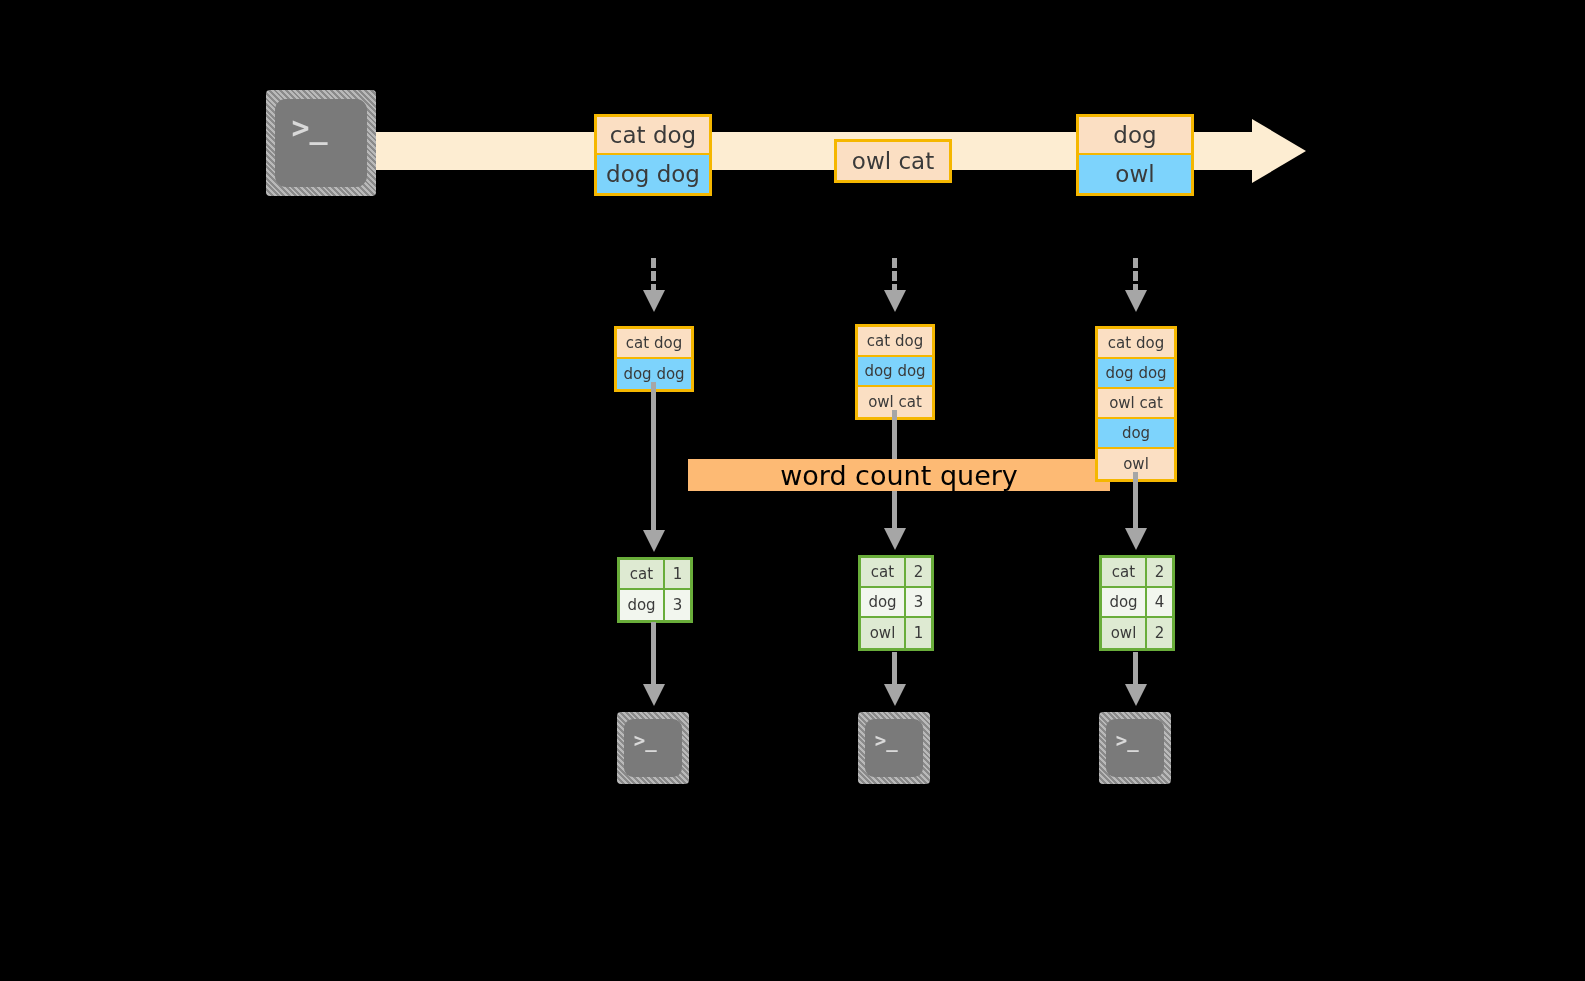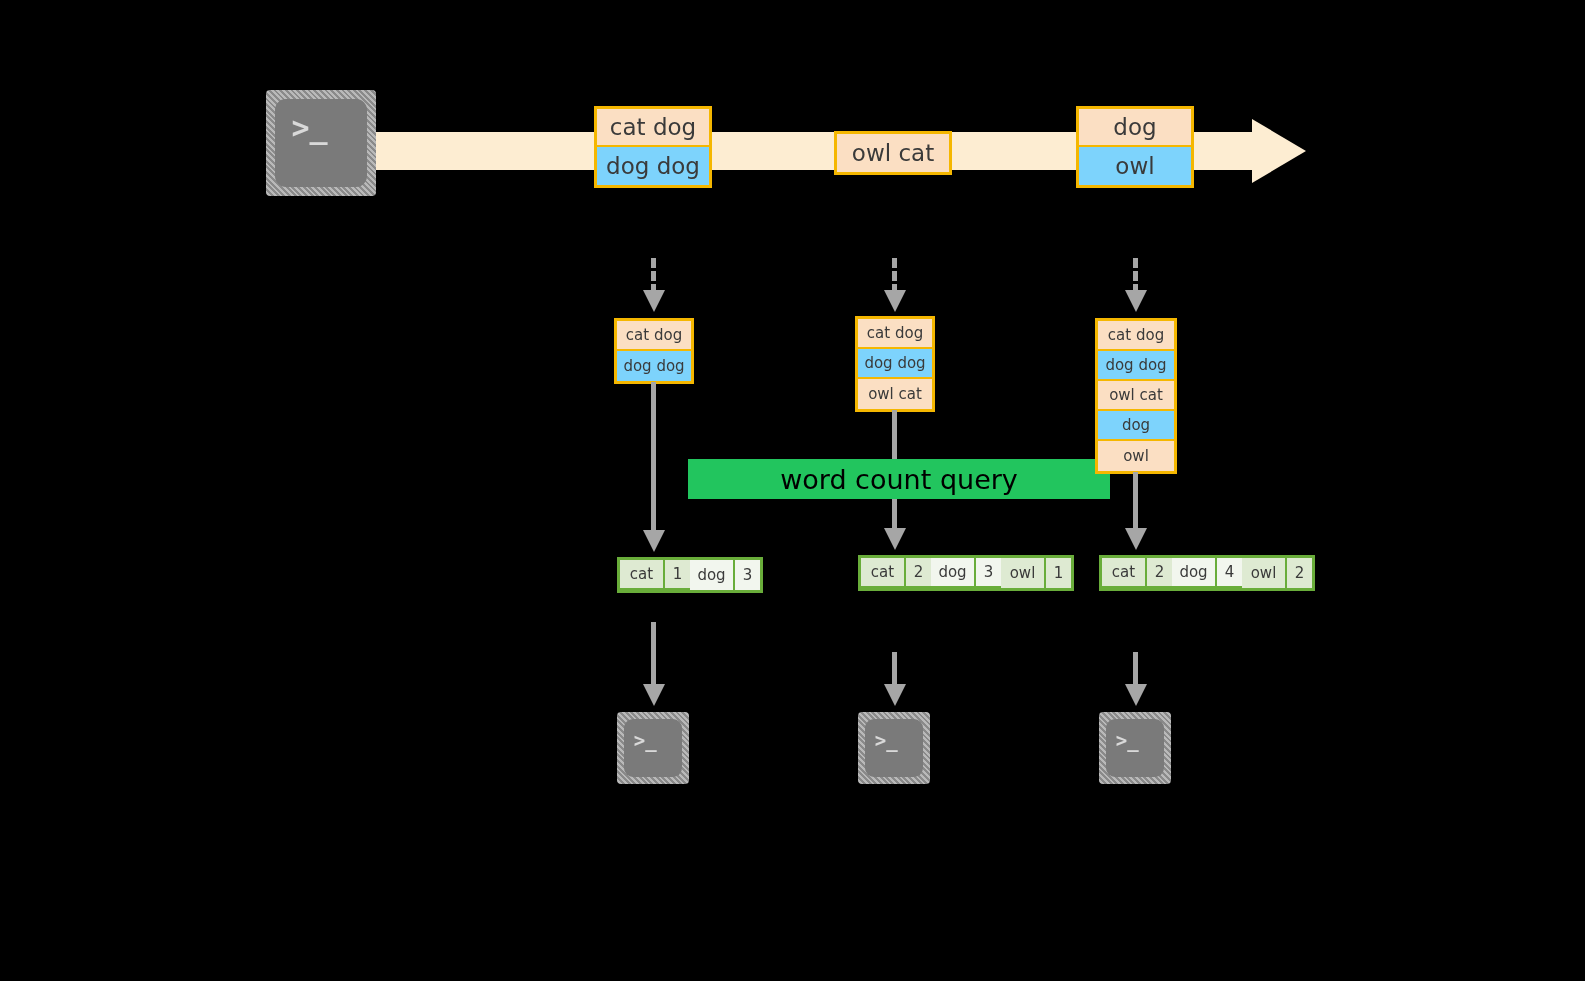--- a/index.html
+++ b/index.html
@@ -61,20 +61,21 @@
     border-top: 32px solid transparent;
     border-bottom: 32px solid transparent;
     border-left: 54px solid #FDEDD2;
   }
 
   
   .obox {
     position: absolute;
     border: 3px solid #F5B700;
     background: #FBE3CA;
+    margin-top: 8px;
   }
   .obox .row {
     border-bottom: 2px solid #F5B700;
     color: #3a3a3a;
     display: flex;
     align-items: center;
     justify-content: center;
     white-space: nowrap;
   }
   .obox .row:last-child { border-bottom: none; }
@@ -89,21 +90,21 @@
   .obox.sm { width: 80px; }
   .obox.sm .row { height: 30px; font-size: 15px; }
   .obox.sm.wide { width: 82px; }
 
   
   .gtable {
     position: absolute;
     border: 3px solid #69AD3A;
     background: #FFFFFF;
     display: flex;
-    flex-direction: row;
+    flex-direction: column;
   }
   .gtable .grow {
     display: flex;
     height: 30px;
     border-bottom: 2px solid #69AD3A;
   }
   .gtable .grow:last-child { border-bottom: none; }
   .gtable .gk, .gtable .gv {
     display: flex; align-items: center; justify-content: center;
     font-size: 15px; color: #3a3a3a;
@@ -129,22 +130,22 @@
     width: 0; height: 0;
     border-left: 11px solid transparent;
     border-right: 11px solid transparent;
     border-top: 22px solid #A6A6A6;
   }
 
   
   #query-banner {
     position: absolute;
     left: 688px; top: 459px;
-    width: 422px; height: 40px;
-    background: #22c55e;
+    width: 422px; height: 32px;
+    background: #fdba74;
     display: flex;
     align-items: center;
     justify-content: center;
   }
   #query-banner .qlabel {
     font-size: 27px;
     color: #000000;
     white-space: nowrap;
   }
 </style>

